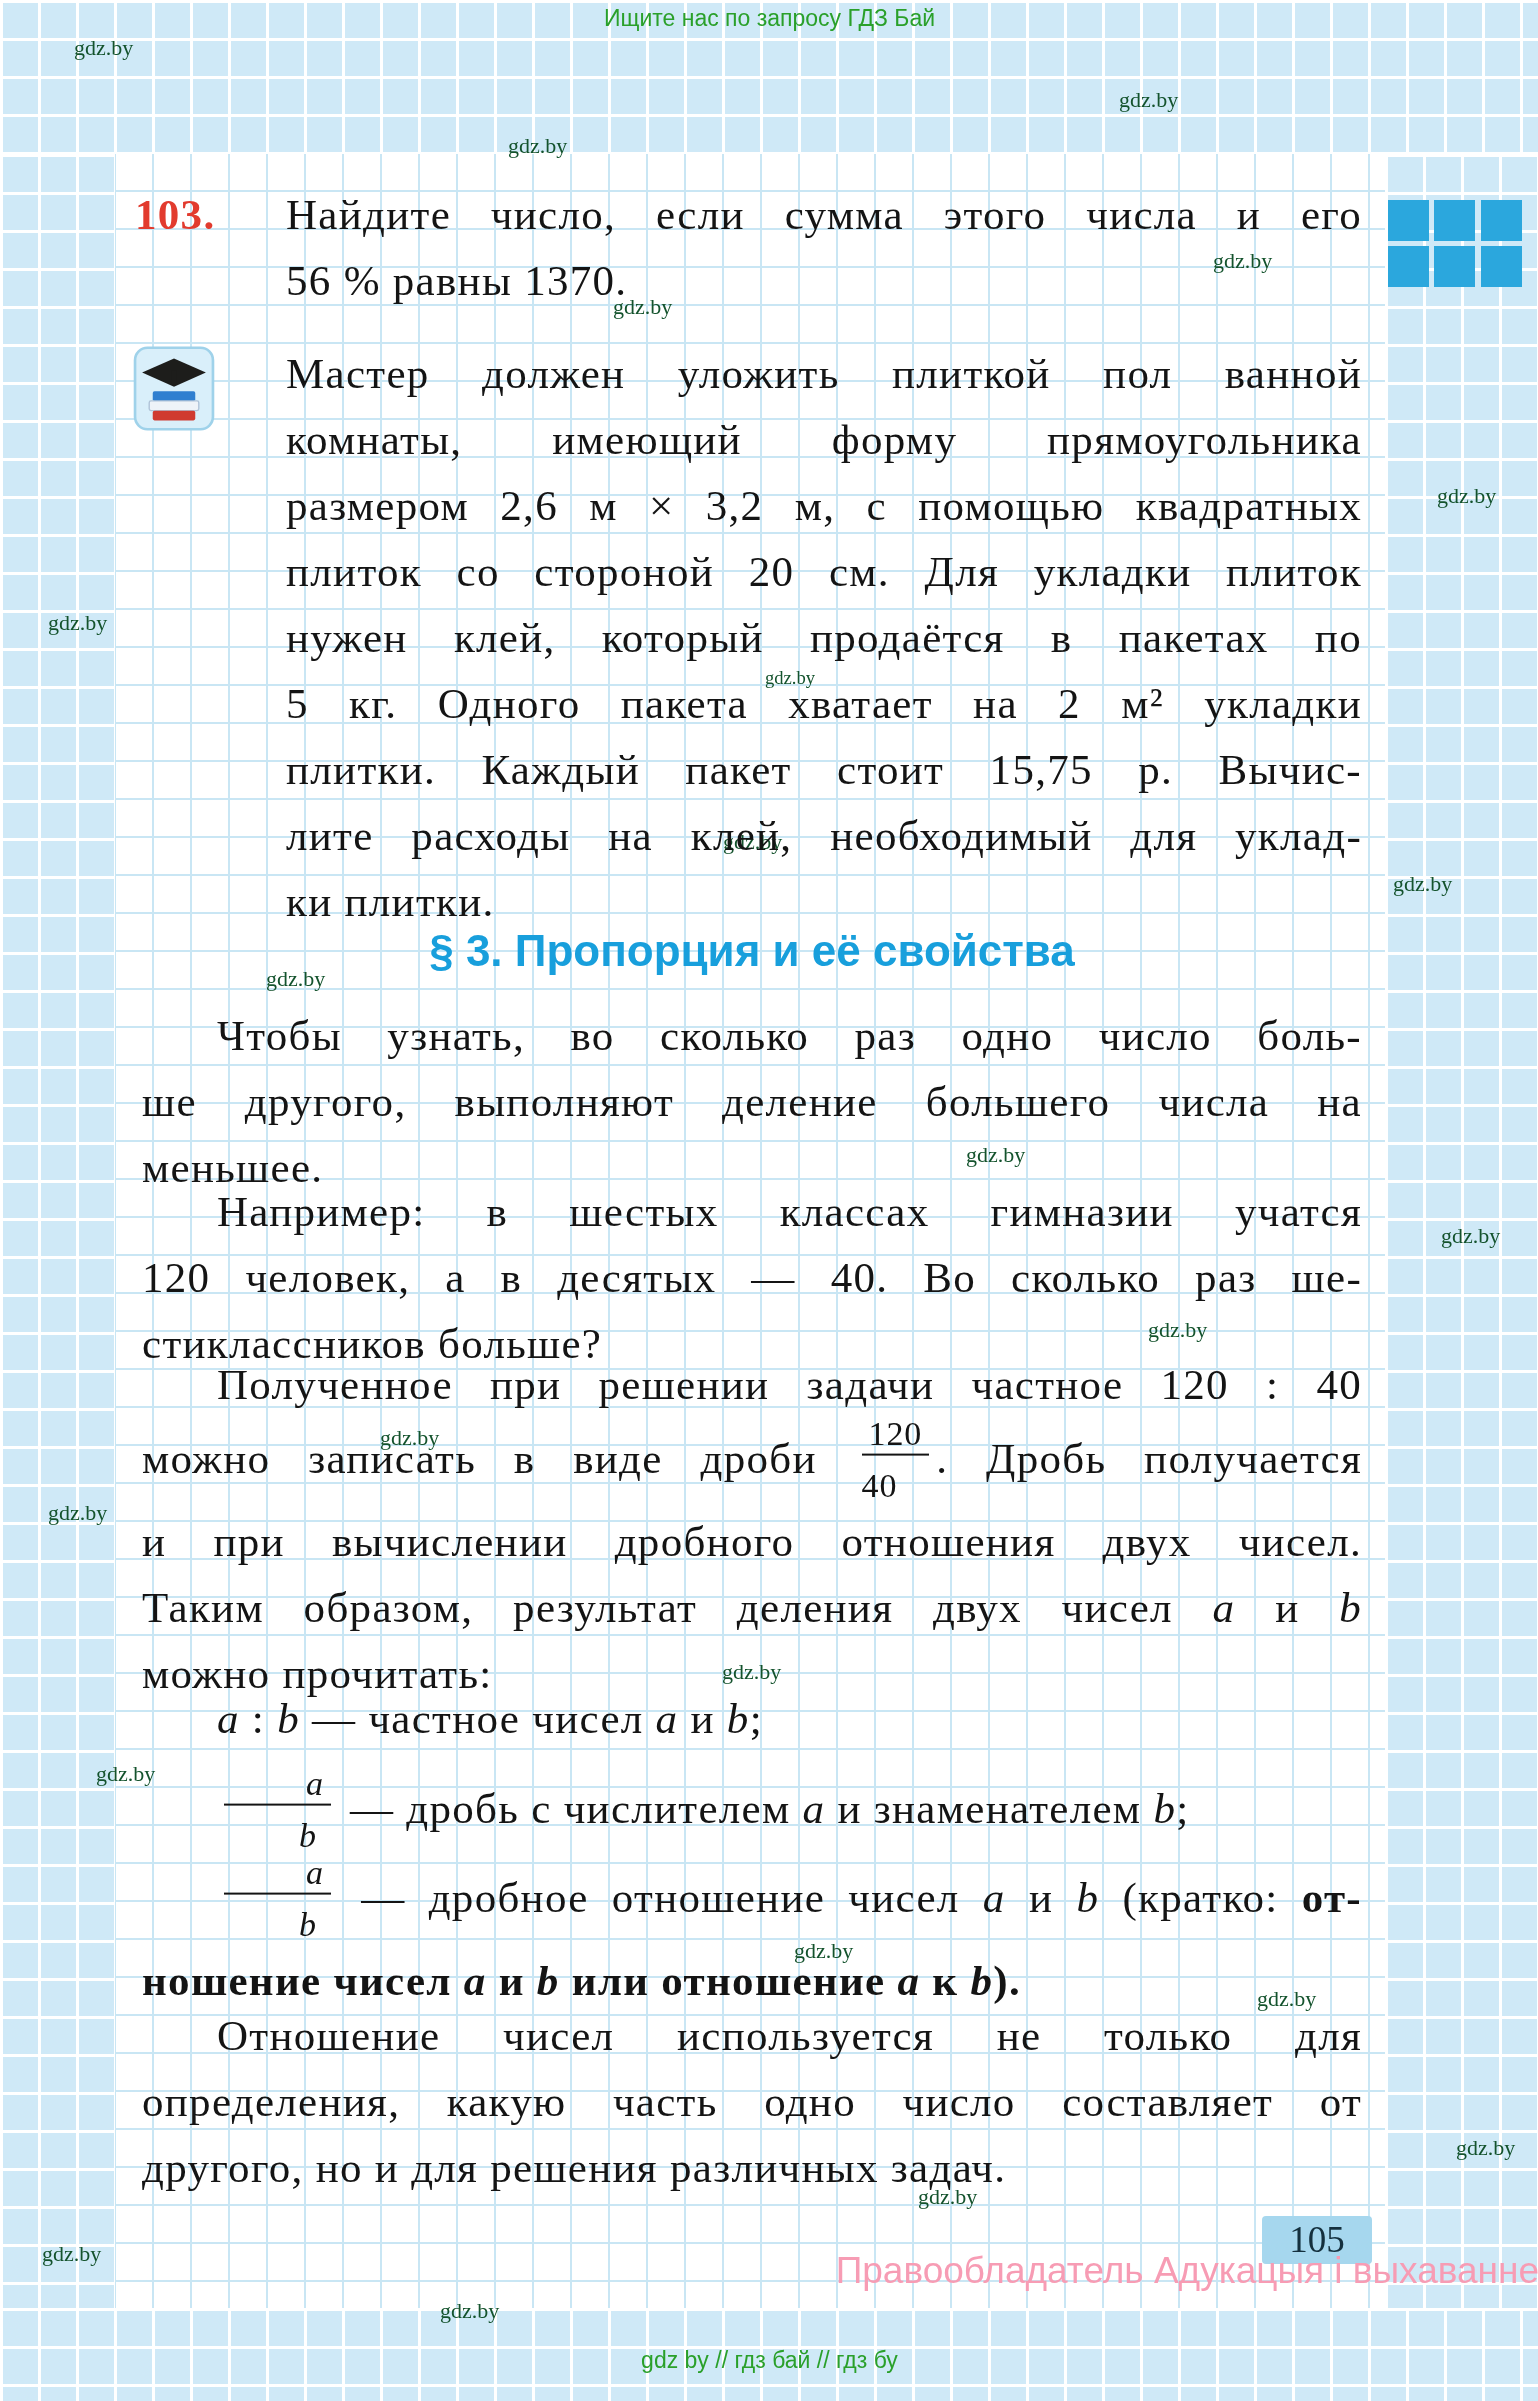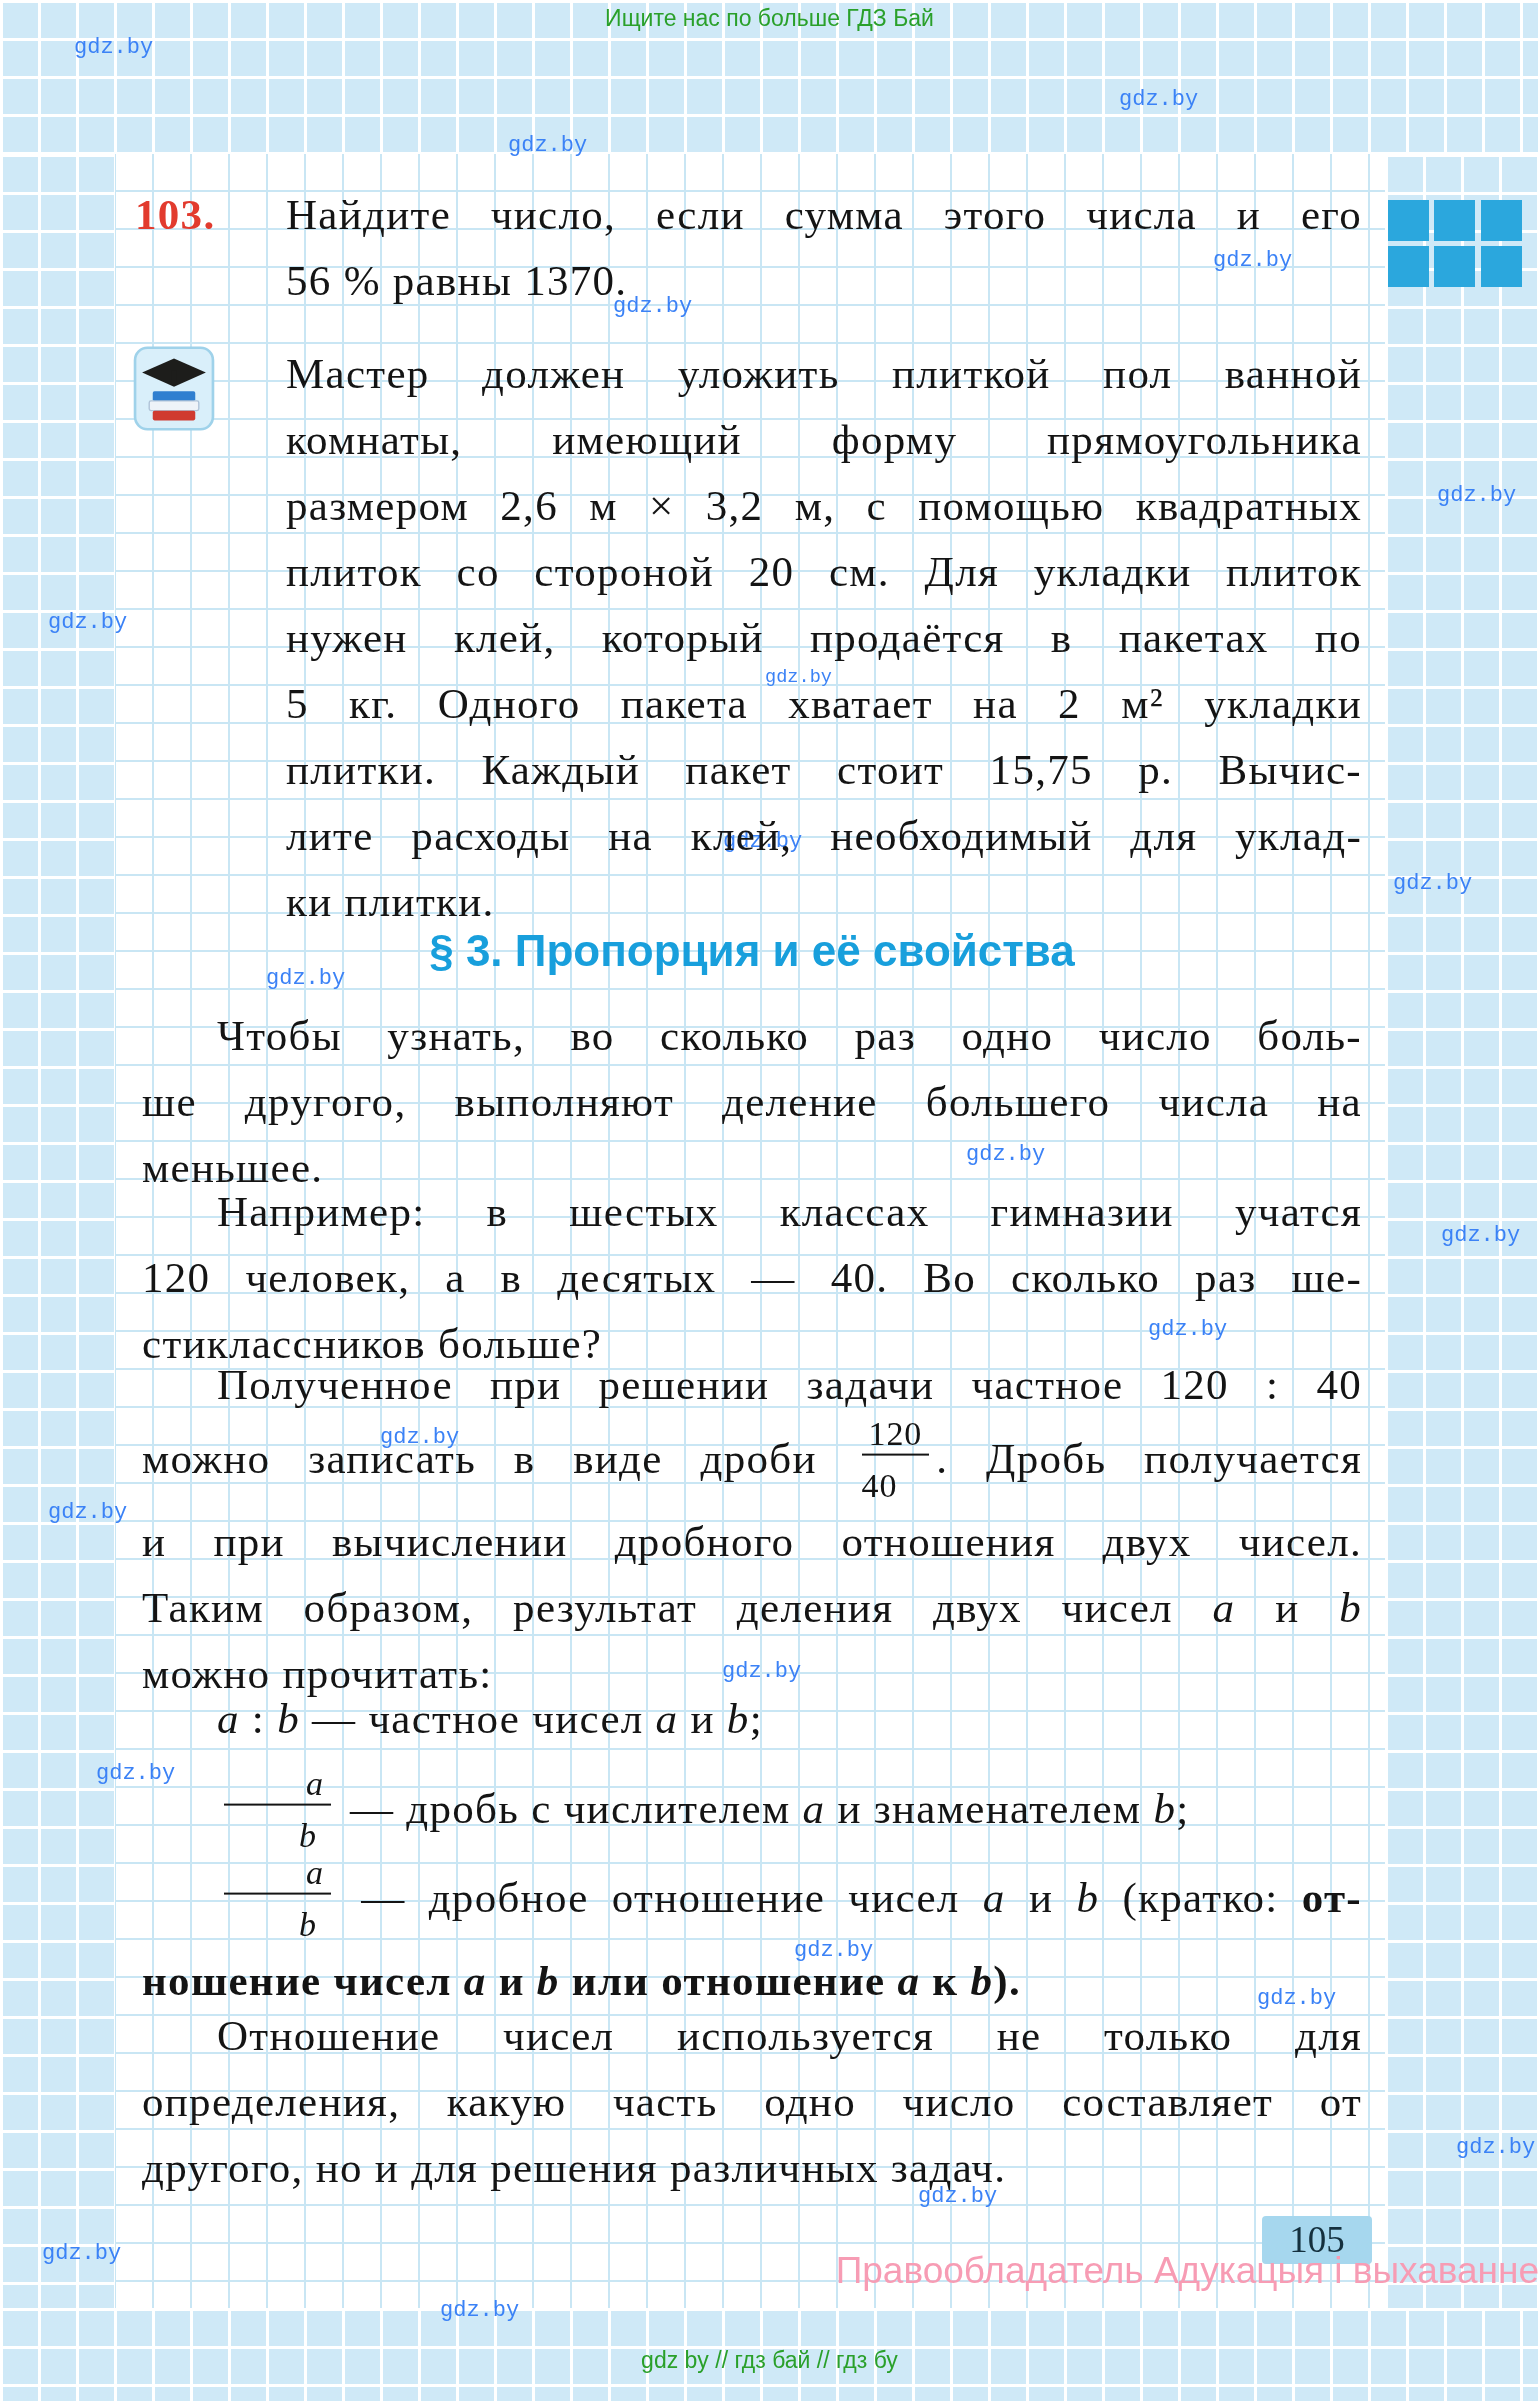--- a/index.html
+++ b/index.html
@@ -32,22 +32,22 @@
 
   .topnote,.links{
     position:absolute;left:0;width:100%;text-align:center;
     font-family:"Liberation Sans",sans-serif;
     color:var(--link-green,#2aa02a);font-size:23px;
   }
   .topnote{top:5.3px;}
   .links{top:2347px;}
 
   .wm{
-    position:absolute;font-family:Liberation Mono, monospace;
-    font-size:22px;color:#3b82f6;white-space:nowrap;
+    position:absolute;font-family:Liberation Serif, serif;
+    font-size:22px;color:#14532d;white-space:nowrap;
   }
 
   .content{position:absolute;left:142px;top:0;width:1220px;}
   .block{position:absolute;left:0;width:1220px;font-size:43px;line-height:66px;letter-spacing:1.3px;}
   .line{text-align:justify;text-align-last:justify;text-justify:inter-word;}
   .line.last{text-align-last:left;}
   .indent .line:first-child{text-indent:75px;}
   .probtext{margin-left:124px;padding-left:20px;}
   .probnum{
     position:absolute;left:-7px;top:0;font-weight:700;
@@ -95,21 +95,21 @@
 
 <div class="squares">
   <div class="square"></div>
   <div class="square"></div>
   <div class="square"></div>
   <div class="square"></div>
   <div class="square"></div>
   <div class="square"></div>
 </div>
 
-<div class="topnote">Ищите нас по больше ГДЗ Бай</div>
+<div class="topnote">Ищите нас по запросу ГДЗ Бай</div>
 
 <div class="wm" style="left:74px;top:35px">gdz.by</div>
 <div class="wm" style="left:1119px;top:87px">gdz.by</div>
 <div class="wm" style="left:508px;top:133px">gdz.by</div>
 <div class="wm" style="left:1213px;top:248px">gdz.by</div>
 <div class="wm" style="left:613px;top:294px">gdz.by</div>
 <div class="wm" style="left:1437px;top:483px">gdz.by</div>
 <div class="wm" style="left:48px;top:610px">gdz.by</div>
 <div class="wm" style="left:765px;top:667px;font-size:18.6px">gdz.by</div>
 <div class="wm" style="left:723px;top:829px">gdz.by</div>

